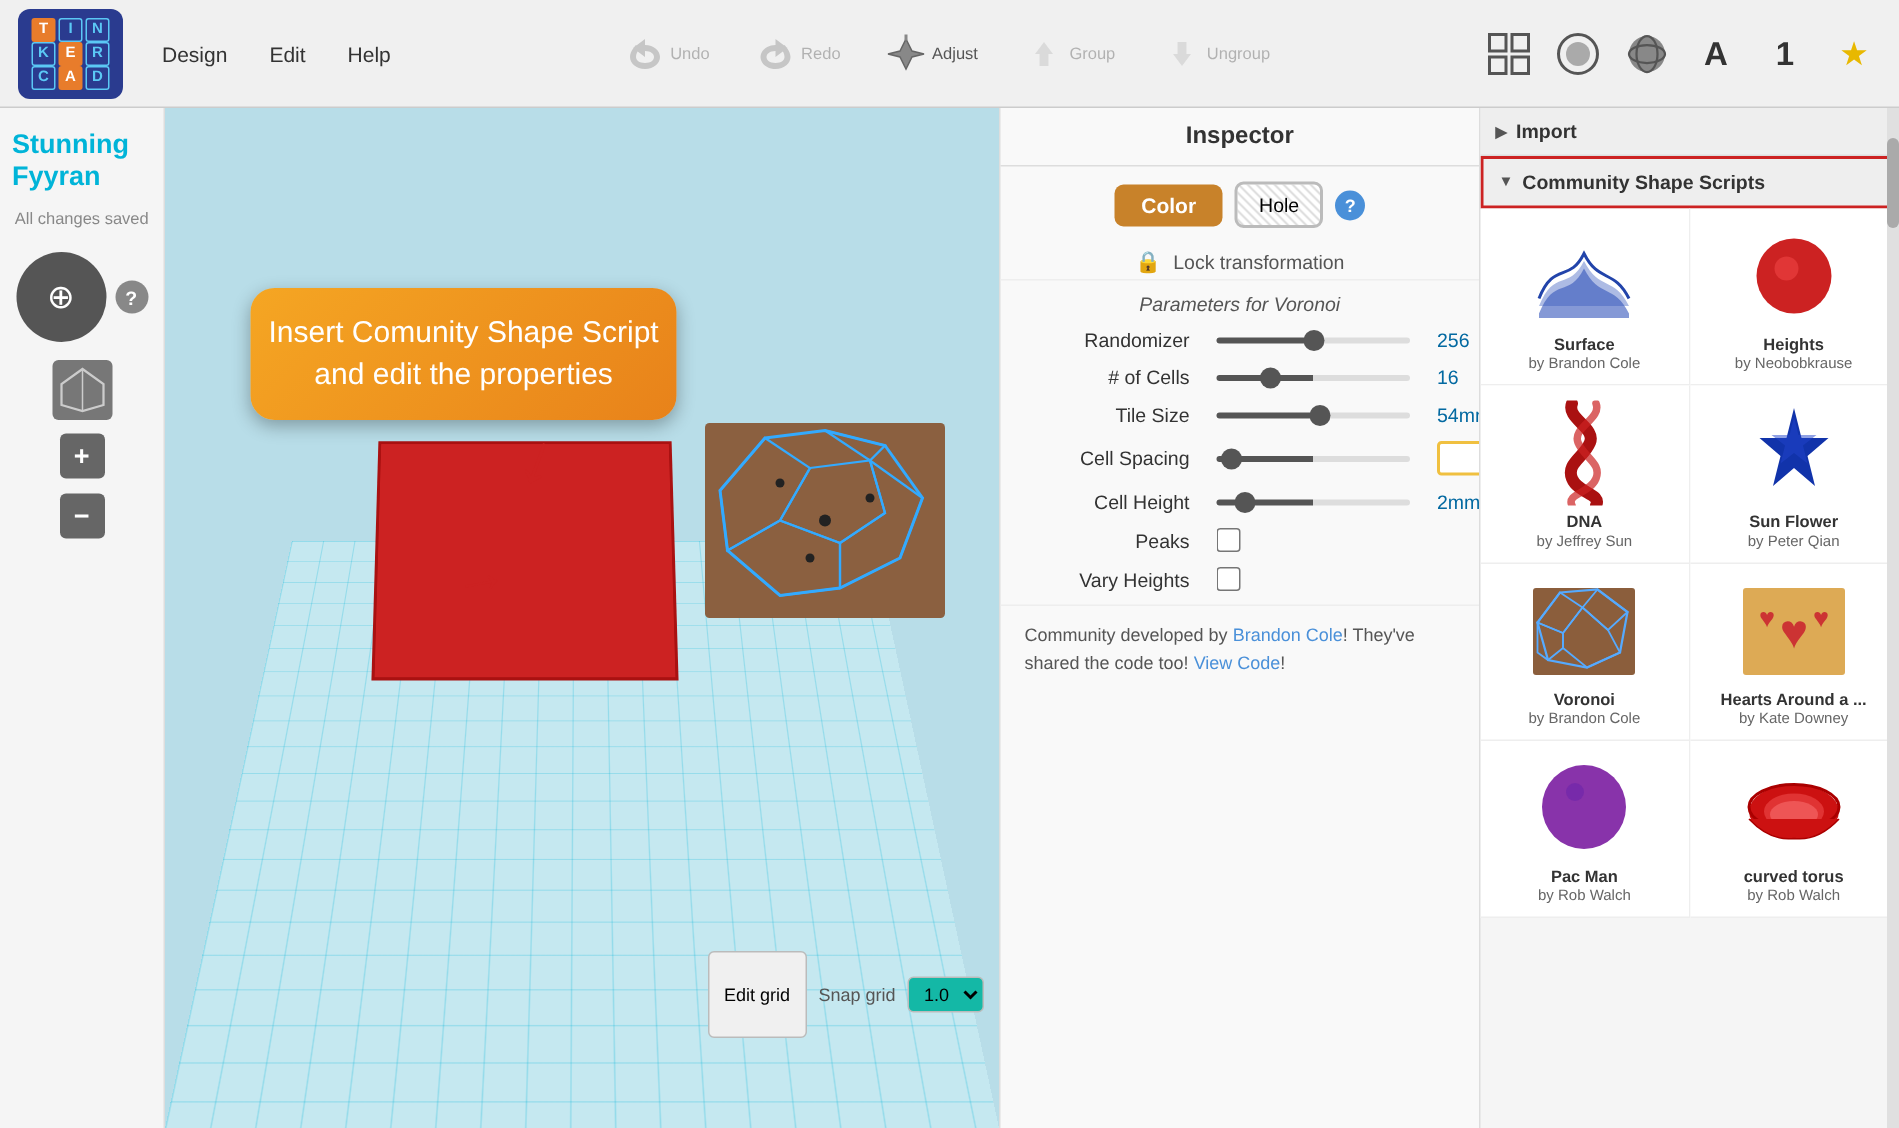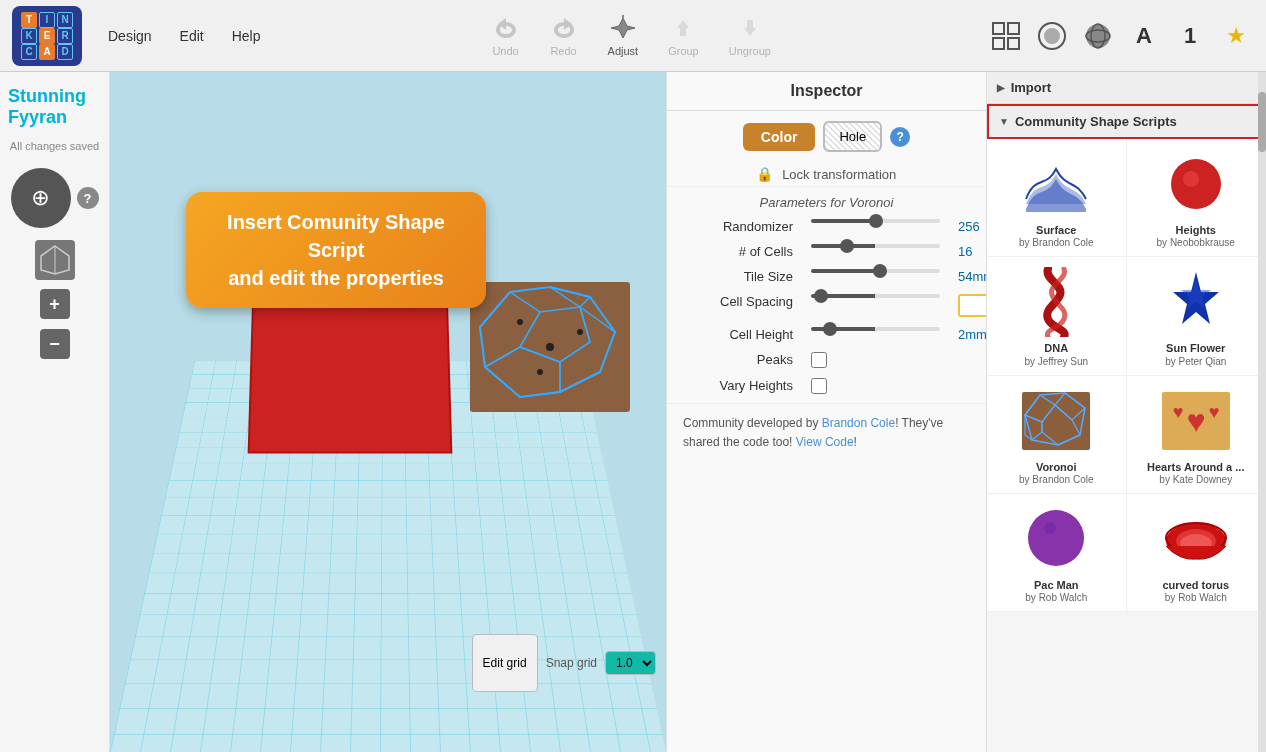--- a/index.html
+++ b/index.html
@@ -34,21 +34,21 @@
     .lc-d { background: #2a3b8f; color: #5bc8f5; border: 1px solid #5bc8f5; }
     .nav-menu { display: flex; gap: 0; margin-right: 20px; }
     .nav-item {
       padding: 6px 14px; font-size: 14px; color: #333;
       cursor: pointer; border-radius: 4px;
     }
     .toolbar-center {
       flex: 1; display: flex; align-items: center; justify-content: center; gap: 30px;
     }
     .toolbar-btn {
-      display: flex; flex-direction: column; align-items: center; gap: 3px;
+      display: flex; flex-direction: row; align-items: center; gap: 3px;
       cursor: pointer; color: #555; font-size: 11px;
     }
     .toolbar-btn .icon-shape {
       width: 28px; height: 28px; display: flex; align-items: center; justify-content: center;
     }
     .toolbar-btn.disabled { opacity: 0.4; }
     .toolbar-right {
       display: flex; align-items: center; gap: 10px; margin-left: 20px;
     }
     .tr-icon {
@@ -172,21 +172,21 @@
       padding: 4px 0; font-size: 13px; color: #555; border-bottom: 1px solid #eee;
     }
     .lock-icon { font-size: 14px; }
 
     .params-title {
       text-align: center; font-size: 13px; color: #555;
       padding: 8px 0 4px; font-style: italic; position: relative;
     }
 
     .param-row {
-      display: flex; padding: 5px 16px;
+      display: flex; align-items: center; padding: 5px 16px;
       gap: 18px;
     }
     .param-label {
       width: 110px; text-align: right; font-size: 13px; color: #333; flex-shrink: 0;
     }
     .param-slider {
       flex: 1; -webkit-appearance: none; height: 4px;
       background: linear-gradient(to right, #555 0%, #555 50%, #ddd 50%, #ddd 100%);
       border-radius: 2px; outline: none;
     }
@@ -241,23 +241,23 @@
       width: 80px; height: 70px; display: flex; align-items: center; justify-content: center;
       margin-bottom: 4px;
     }
     .shape-name {
       font-size: 11px; color: #333; text-align: center; font-weight: bold; line-height: 1.3;
     }
     .shape-author { font-size: 10px; color: #666; text-align: center; }
 
     
     .tooltip-bubble {
-      position: absolute; top: 120px; left: 76px;
+      position: absolute; top: 120px; left: 57px;
       background: linear-gradient(135deg, #f5a623, #e8821a);
-      color: white; font-size: 20px; font-weight: bold;
+      color: white; font-size: 20px; font-weight: normal;
       padding: 16px 12px; border-radius: 16px;
       text-align: center; line-height: 1.4;
       box-shadow: 0 4px 12px rgba(0,0,0,0.3);
       z-index: 10; max-width: 300px;
     }
     .tooltip-arrow {
       position: absolute; bottom: -60px; right: 80px;
       font-size: 48px; color: #cc2222;
       transform: rotate(20deg);
     }

